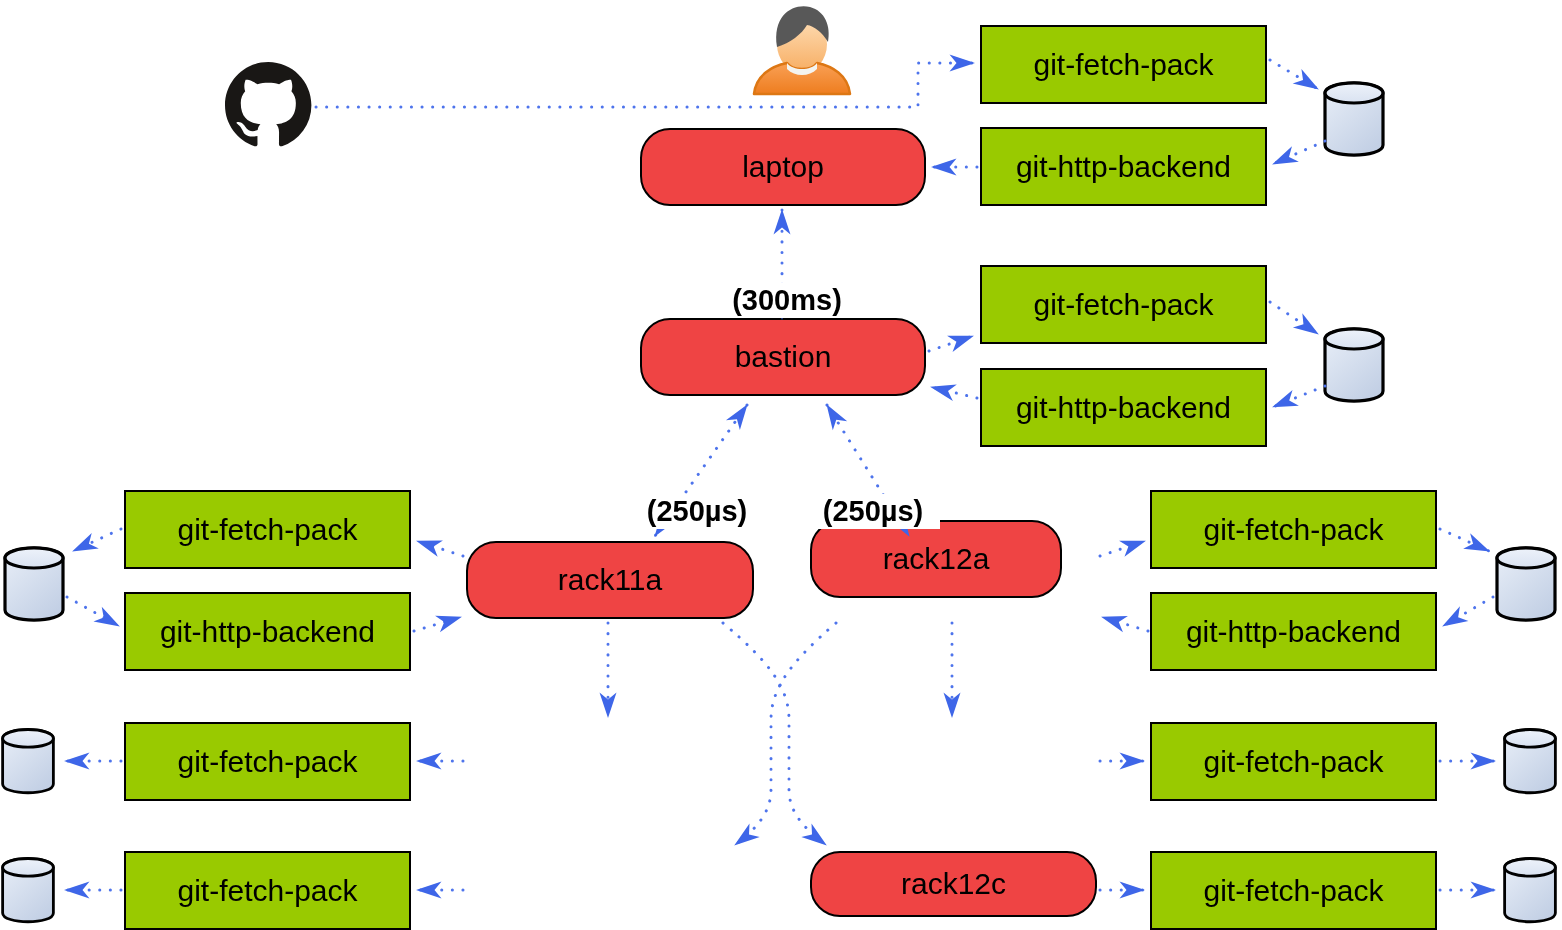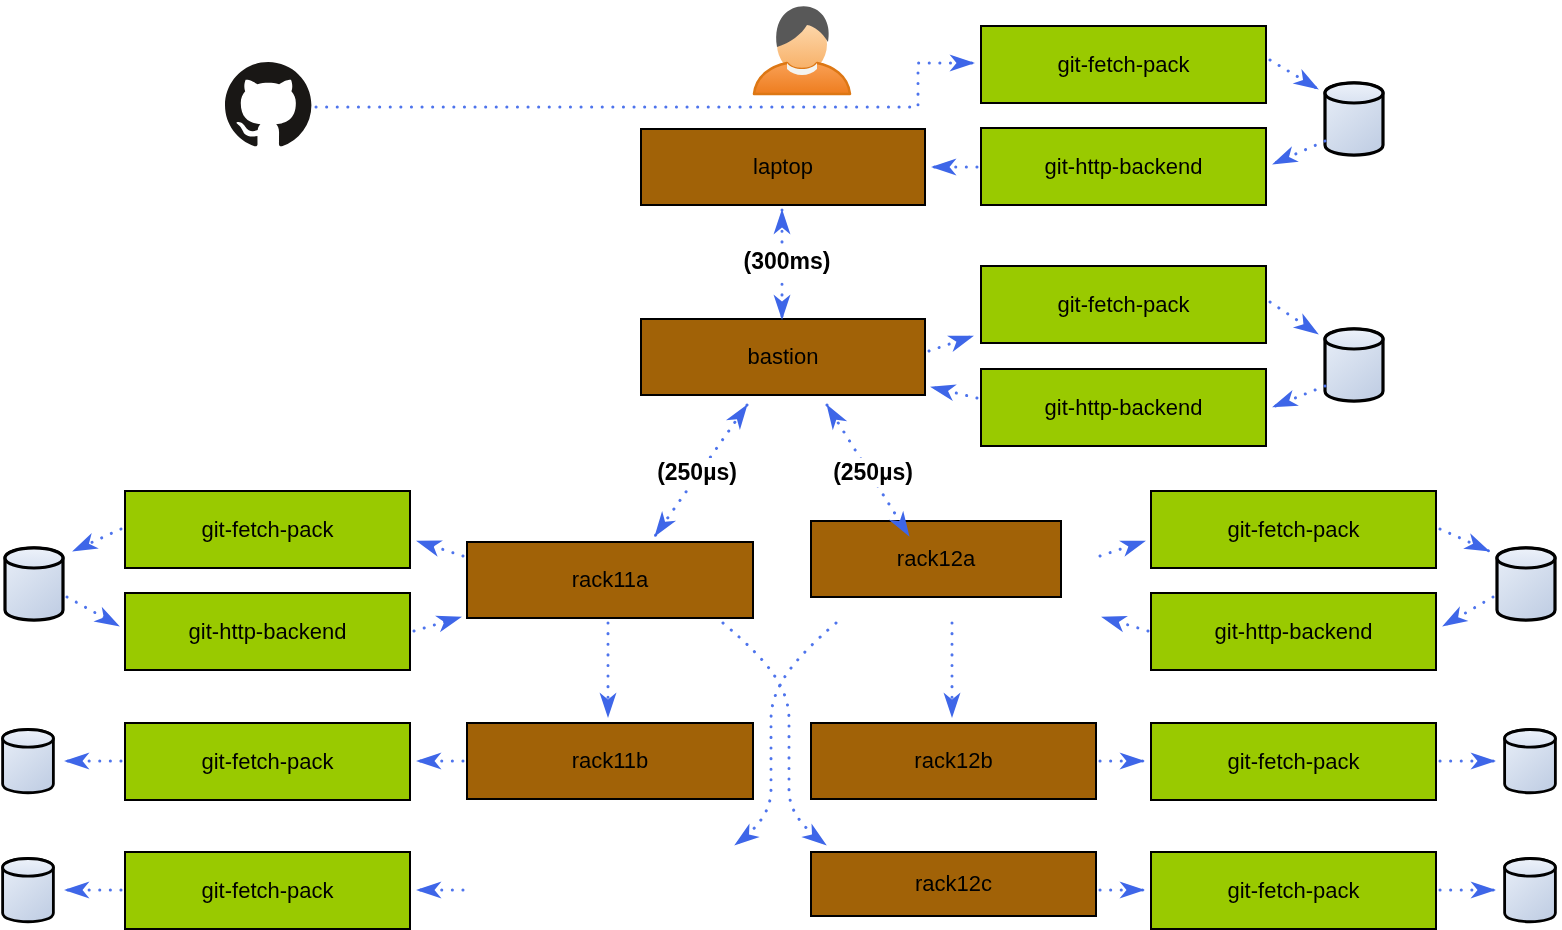--- a/index.html
+++ b/index.html
@@ -5,28 +5,28 @@
   html,body { margin:0; padding:0; background:#ffffff; }
   #stage {
     position:relative; width:1562px; height:930px; overflow:hidden;
     background:#ffffff;
     font-family:"Liberation Sans","DejaVu Sans",sans-serif;
   }
   .box {
     position:absolute; box-sizing:border-box;
     border:2.5px solid #000000;
     display:flex; align-items:center; justify-content:center;
-    font-size:22px; color:#000000; z-index:2; white-space:nowrap;
+    font-size:30px; color:#000000; z-index:2; white-space:nowrap;
   }
-  .yellow { background:#a16207; }
+  .yellow { background:#ef4444;border-radius:30px; }
   .green  { background:#99CA00; }
   .elabel {
     position:absolute; z-index:4; background:#ffffff;
-    font-weight:bold; font-size:23px; color:#000000;
-    text-align:center; padding:1px 5px; white-space:nowrap;
+    font-weight:bold; font-size:29px; color:#000000;
+    text-align:center; padding:1px 5px; white-space:nowrap;margin-top:36px;
   }
   svg.layer { position:absolute; left:0; top:0; z-index:1; }
   svg.wires { position:absolute; left:0; top:0; z-index:3; pointer-events:none; }
   .wire {
     fill:none; stroke:#4E74EC; stroke-width:3;
     stroke-linecap:round; stroke-dasharray:0.1 10.5;
   }
 </style>
 </head>
 <body>
@@ -75,22 +75,20 @@
     <use href="#cylproto" transform="translate(0,727) scale(0.875)"></use>
     <use href="#cylproto" transform="translate(1502,727) scale(0.875)"></use>
     <use href="#cylproto" transform="translate(0,856) scale(0.875)"></use>
     <use href="#cylproto" transform="translate(1502,856) scale(0.875)"></use>
   </svg>
 
   <div class="box yellow" style="left:640px;top:128px;width:286px;height:78px">laptop</div>
   <div class="box yellow" style="left:640px;top:318px;width:286px;height:78px">bastion</div>
   <div class="box yellow" style="left:466px;top:541px;width:288px;height:78px">rack11a</div>
   <div class="box yellow" style="left:810px;top:520px;width:252px;height:78px">rack12a</div>
-  <div class="box yellow" style="left:466px;top:722px;width:288px;height:78px">rack11b</div>
-  <div class="box yellow" style="left:810px;top:722px;width:287px;height:78px">rack12b</div>
   <div class="box yellow" style="left:810px;top:851px;width:287px;height:66px">rack12c</div>
 
   <div class="box green" style="left:980px;top:25px;width:287px;height:79px">git-fetch-pack</div>
   <div class="box green" style="left:980px;top:127px;width:287px;height:79px">git-http-backend</div>
   <div class="box green" style="left:980px;top:265px;width:287px;height:79px">git-fetch-pack</div>
   <div class="box green" style="left:980px;top:368px;width:287px;height:79px">git-http-backend</div>
   <div class="box green" style="left:124px;top:490px;width:287px;height:79px">git-fetch-pack</div>
   <div class="box green" style="left:124px;top:592px;width:287px;height:79px">git-http-backend</div>
   <div class="box green" style="left:1150px;top:490px;width:287px;height:79px">git-fetch-pack</div>
   <div class="box green" style="left:1150px;top:592px;width:287px;height:79px">git-http-backend</div>

